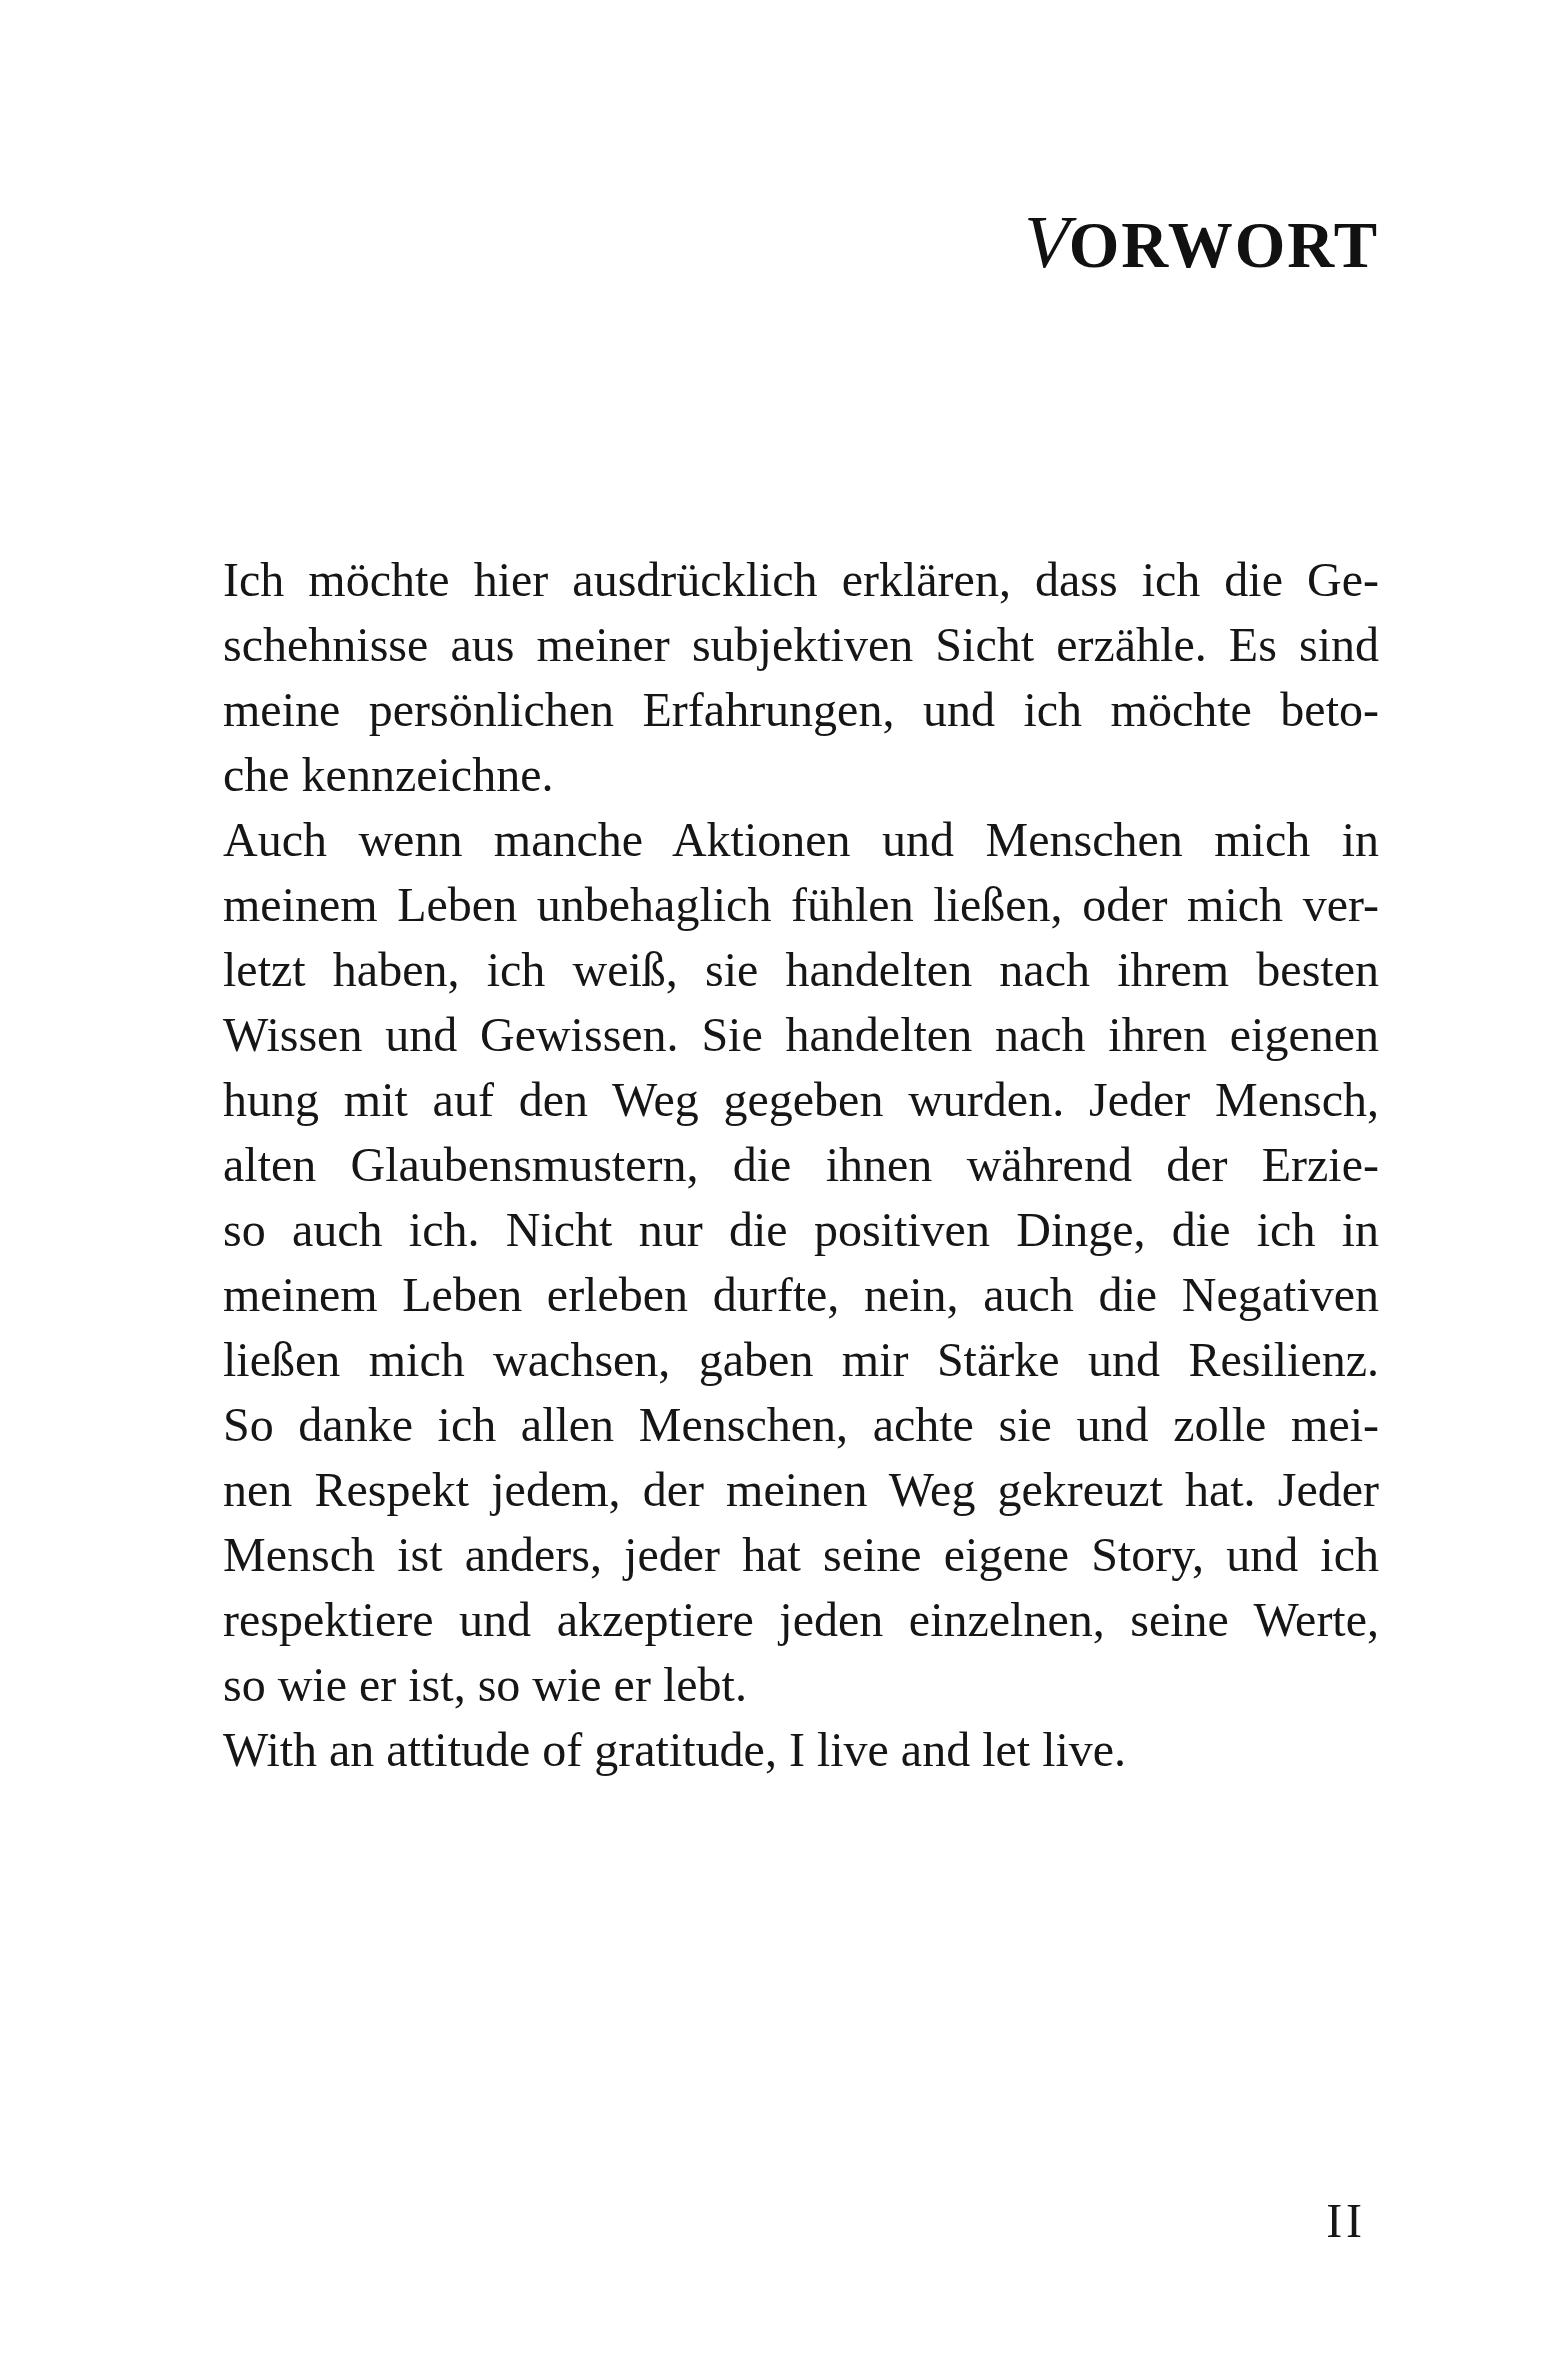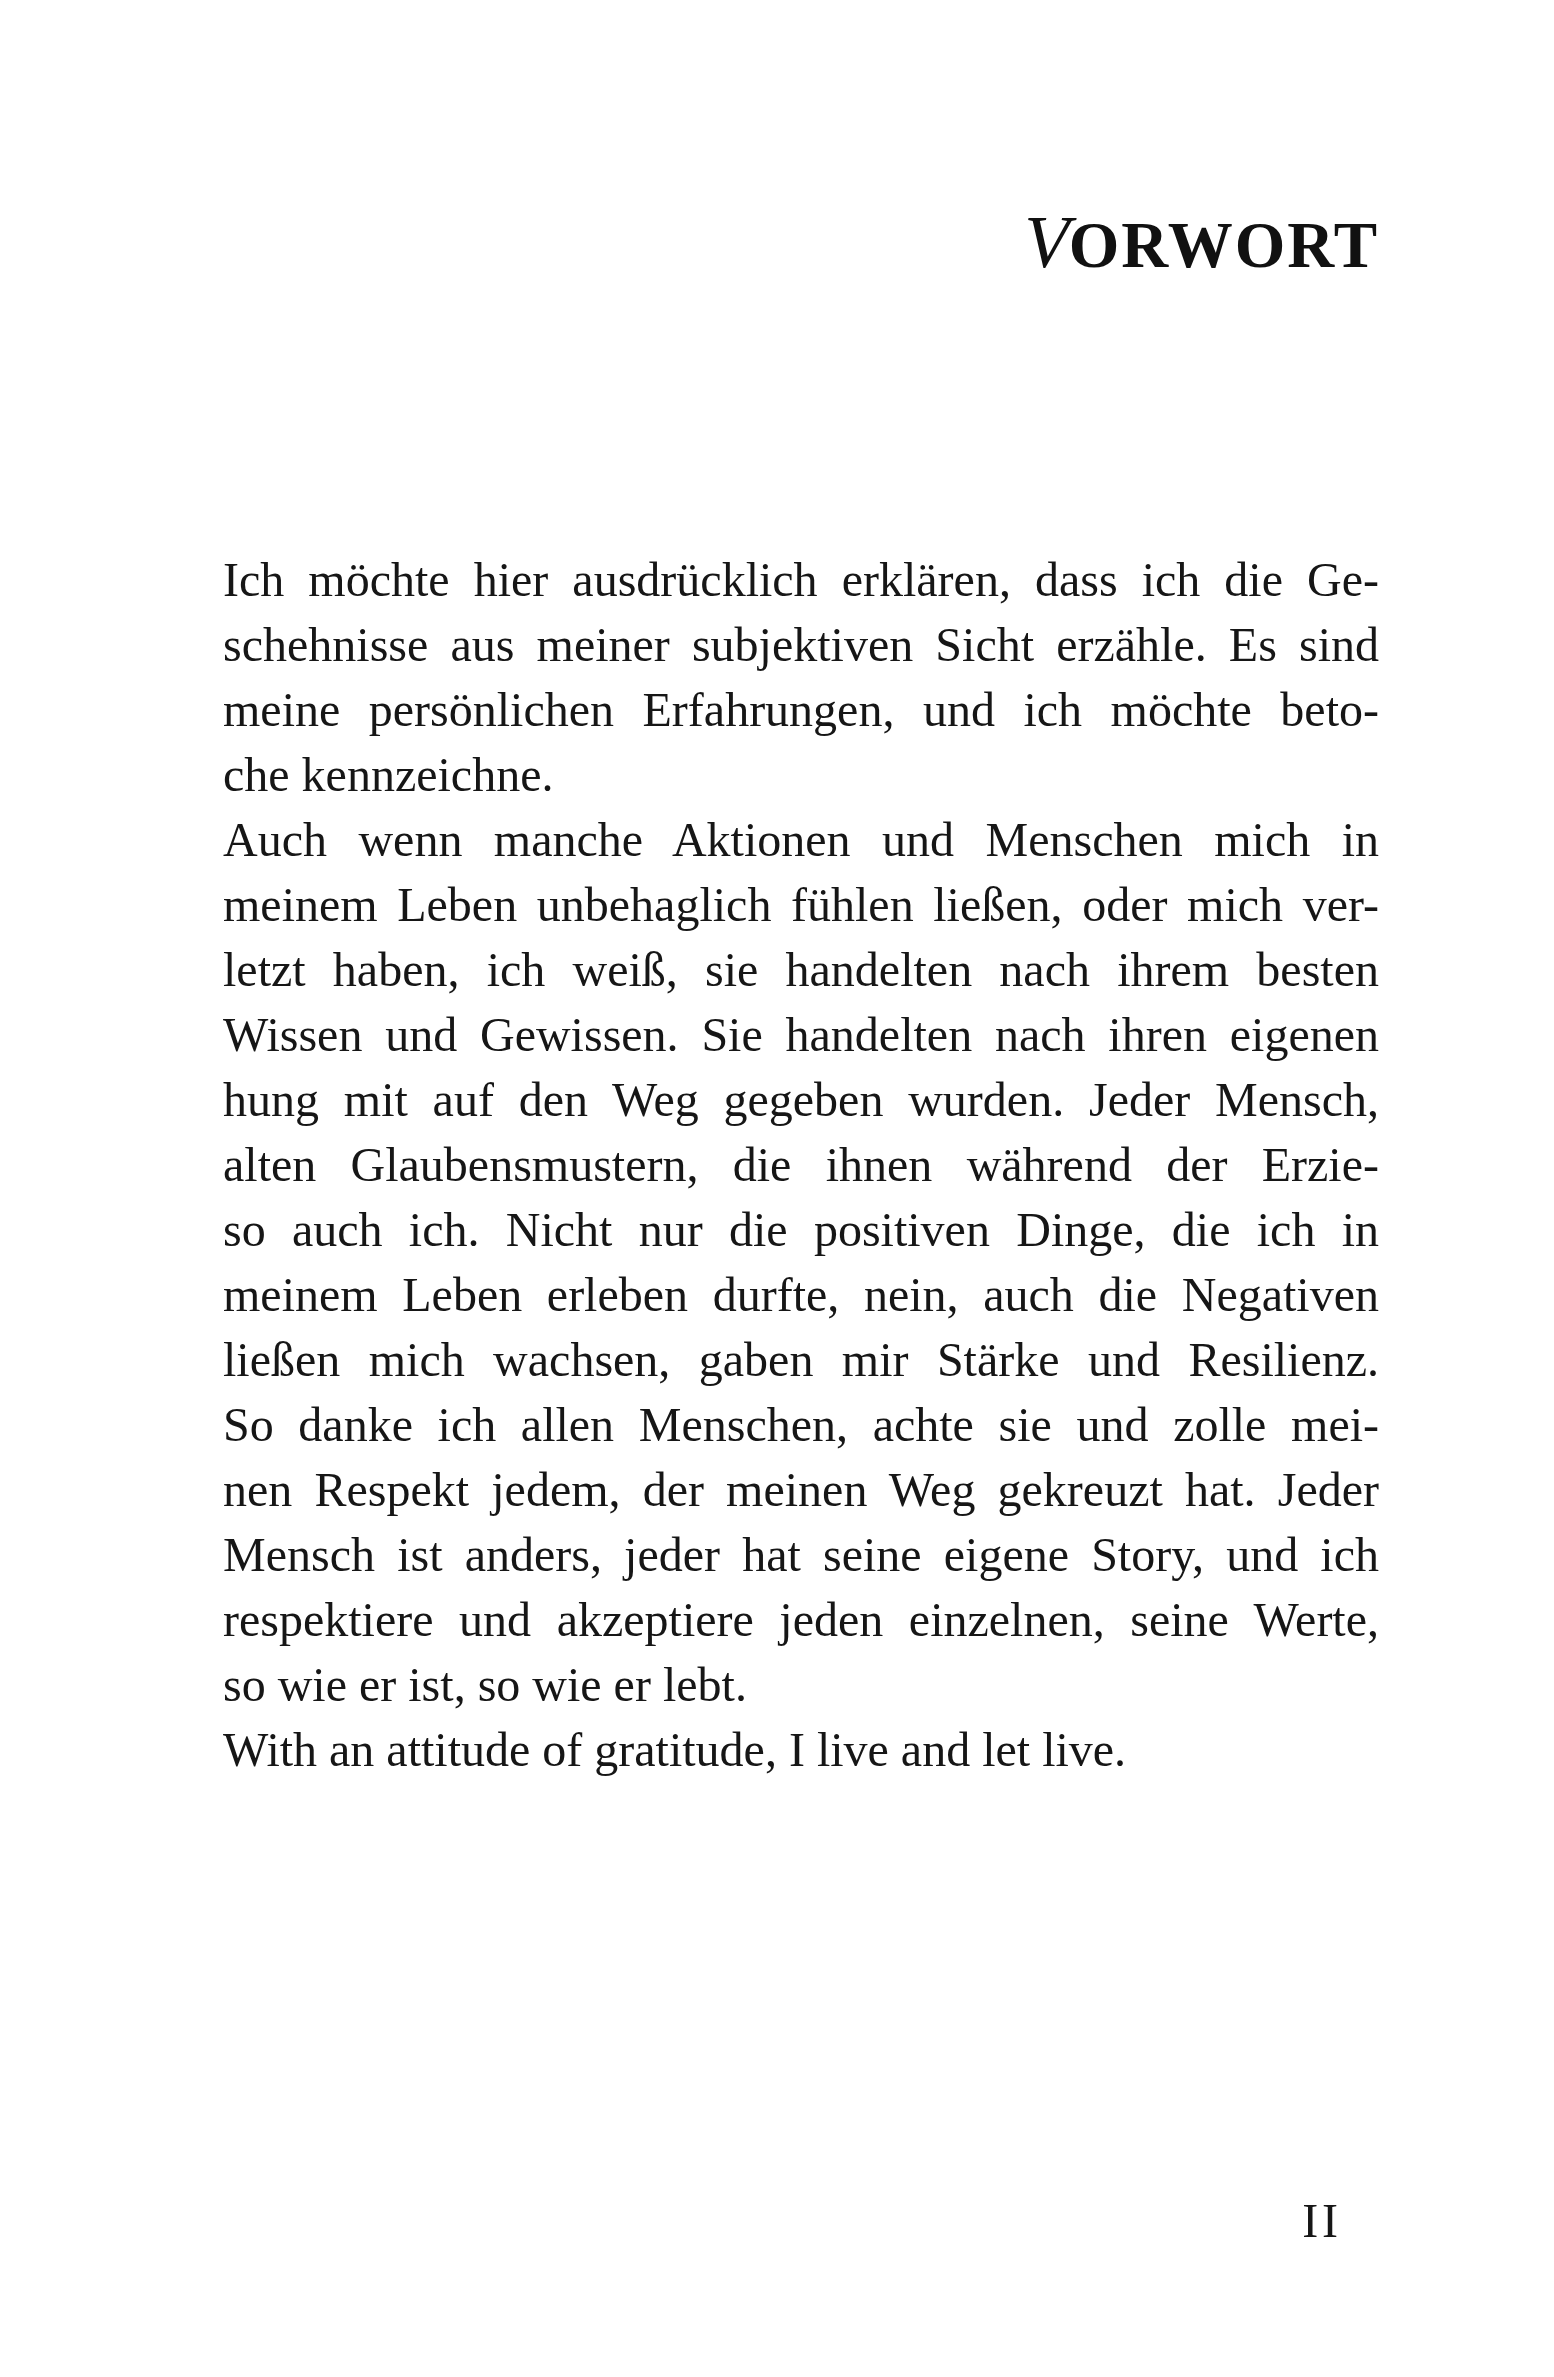--- a/index.html
+++ b/index.html
@@ -59,21 +59,21 @@
     text-align: justify;
     text-align-last: justify;
     white-space: normal;
   }
   .paragraph .line:last-child {
     text-align-last: left;
   }
   .page-number {
     position: absolute;
     top: 2197px;
-    right: 37px;
+    right: 13px;
     font-size: 48px;
     line-height: 1;
     letter-spacing: 3.9px;
     color: #161616;
   }
 </style>
 </head>
 <body>
 
 <div class="page">

